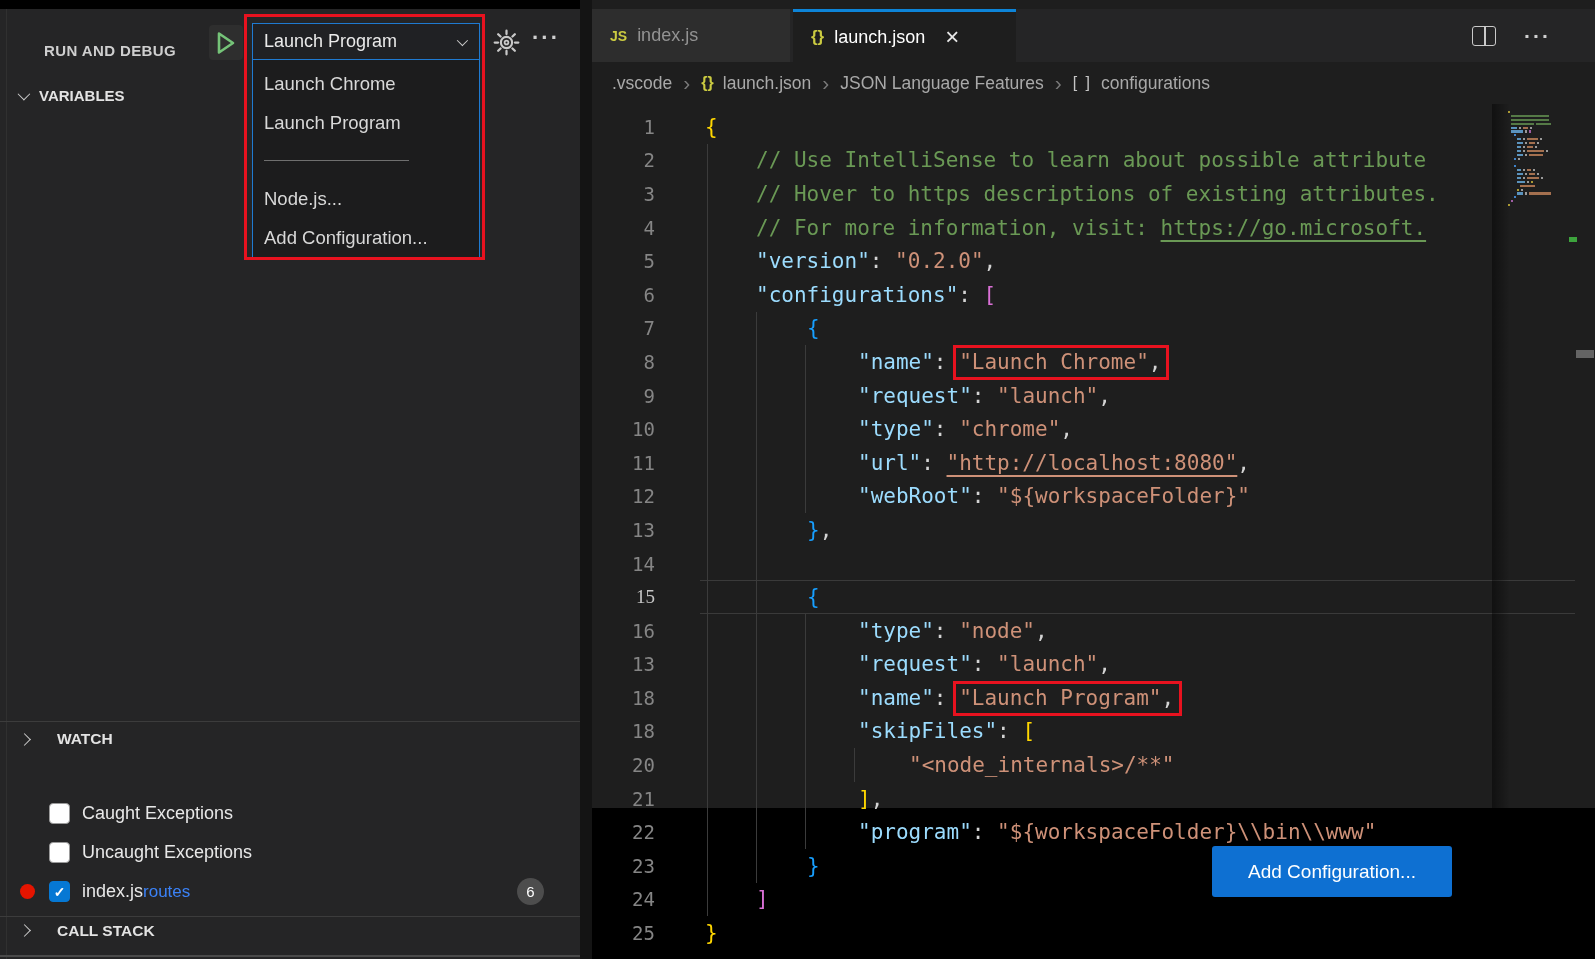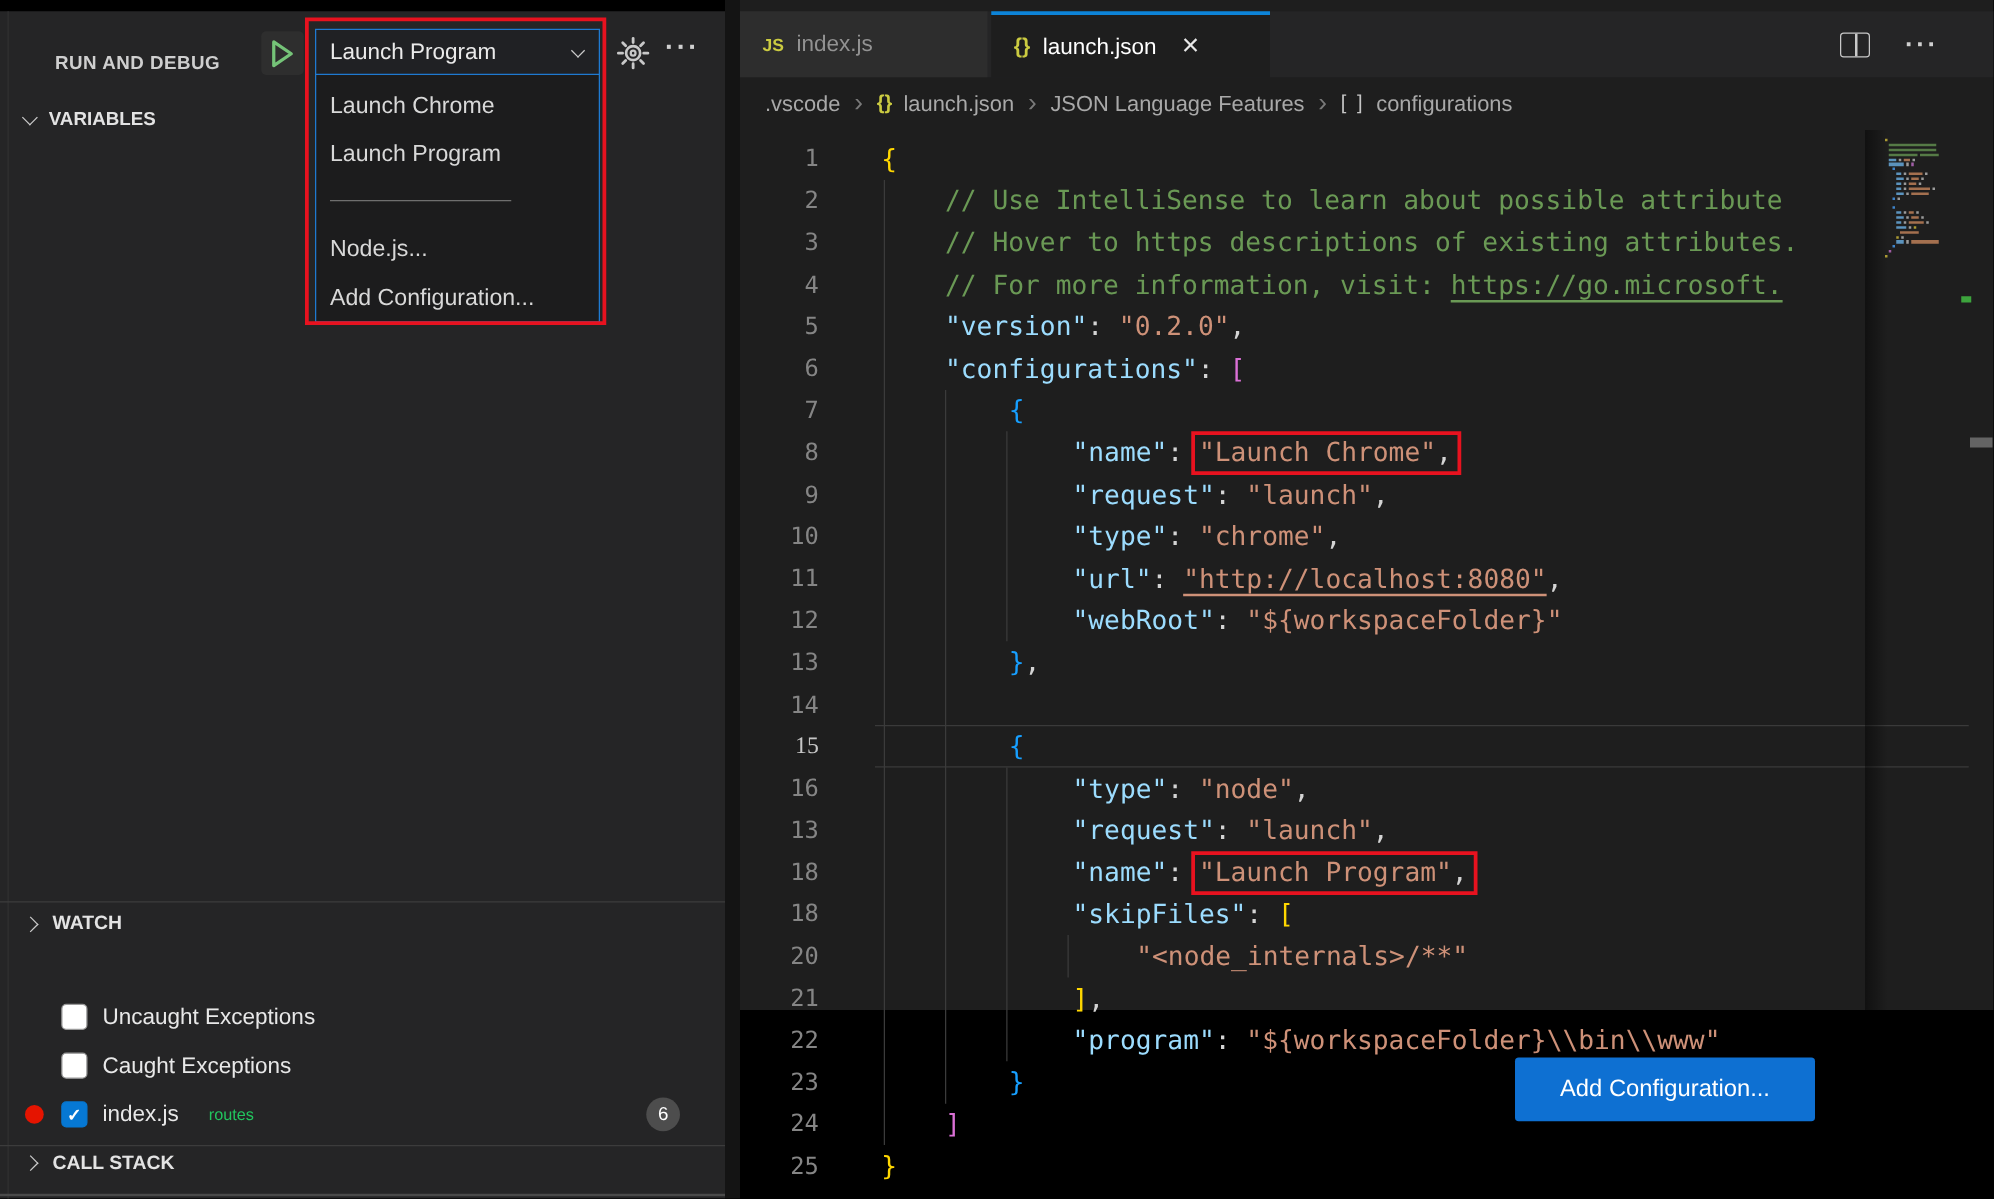--- a/index.html
+++ b/index.html
@@ -26,34 +26,34 @@
 
   
   .dd-select { position:absolute; left:252px; top:14px; width:228px; height:37px; background:#202124; border:1.5px solid #1f7ad1; color:#eaeaea; font-size:18px; display:flex; align-items:center; justify-content:space-between; padding:0 14px 0 11px; z-index:6; cursor:pointer; }
   .dd-select .chev { width:8px; height:8px; }
   .dd-menu { position:absolute; left:252px; top:51px; width:228px; height:198px; background:#1c1c1d; border:1.5px solid #1f7ad1; border-top:none; z-index:6; padding-top:4px; }
   .dd-item { height:39px; line-height:39px; padding-left:11px; font-size:18.5px; color:#d8d8d8; cursor:pointer; }
   .dd-sep { height:1px; width:145px; background:#6f6f6f; margin:18px 0 18px 11px; }
   .annbox { position:absolute; left:244px; top:5px; width:241px; height:246px; border:3px solid #e8121f; z-index:8; pointer-events:none; }
 
   
-  .sec-row { position:absolute; left:0; width:100%; display:flex; align-items:center; gap:13px; padding-left:20px; font-size:15.5px; font-weight:bold; color:#e3e3e3; border-top:1px solid #3c3c3c; cursor:pointer; }
+  .sec-row { position:absolute; left:0; width:100%; display:flex; align-items:center; gap:28px; padding-left:20px; font-size:15.5px; font-weight:bold; color:#e3e3e3; border-top:1px solid #3c3c3c; cursor:pointer; }
   .sec-watch { top:712px; height:35px; }
   .sec-bph   { top:747px; height:36px; }
   .sec-cs    { top:907px; height:28px; }
   .sb-bottom-line { position:absolute; left:0; top:946px; width:100%; height:2px; background:#4a4a4a; }
 
   #bp-rows { position:absolute; left:0; top:785px; width:100%; }
   .bp-row { height:39px; display:flex; align-items:center; padding:0 20px; }
   .bp-dot { width:15px; height:15px; border-radius:50%; background:#e51400; margin-right:14px; flex:0 0 auto; }
   .bp-dot.hidden { visibility:hidden; }
   .cb { width:21px; height:21px; border-radius:4px; background:#ffffff; border:1.5px solid #9a9a9a; margin-right:12px; flex:0 0 auto; display:flex; align-items:center; justify-content:center; font-size:14px; font-weight:bold; color:#fff; cursor:pointer; }
   .cb.checked { background:#0678d4; border-color:#0678d4; }
   .bp-label { font-size:18px; color:#e8e8e8; }
-  .bp-detail { font-size:13px; color:#22c55e; margin-left:24px; }
+  .bp-detail { font-size:17px; color:#3b82f6; }
   .badge { margin-left:auto; margin-right:16px; min-width:27px; height:27px; border-radius:50%; background:#4d4d4d; color:#fff; font-size:15px; display:flex; align-items:center; justify-content:center; }
 
   
   .sash { position:absolute; left:580px; top:0; width:12px; height:959px; background:#141414; }
 
   
   .main { position:absolute; left:592px; top:0; width:1003px; height:808px; background:#1e1e1e; }
   .tabbar { position:absolute; left:0; top:9px; width:100%; height:53px; background:#252526; display:flex; }
   .tab { height:53px; display:flex; align-items:center; padding:0 18px; gap:10px; font-size:18px; cursor:pointer; }
   .tab.inactive { width:198px; background:#2d2d2d; color:#929292; margin-right:3px; }
@@ -151,26 +151,26 @@
     <div class="annbox"></div>
 
     <div class="sec-row sec-watch">
       <span class="chev right"></span>
       <span>WATCH</span>
     </div>
     <div id="bp-rows">
         <div class="bp-row">
           <div class="bp-dot hidden"></div>
           <div class="cb"></div>
-          <div class="bp-label" style="display: inline;">Uncaught Exceptions</div>
+          <div class="bp-label" style="display: inline;">Caught Exceptions</div>
         </div>
         <div class="bp-row">
           <div class="bp-dot hidden"></div>
           <div class="cb"></div>
-          <div class="bp-label" style="display: inline;">Caught Exceptions</div>
+          <div class="bp-label" style="display: inline;">Uncaught Exceptions</div>
         </div>
         <div class="bp-row">
           <div class="bp-dot"></div>
           <div class="cb checked">✓</div>
           <div class="bp-label" style="display: inline;">index.js</div>
           <div class="bp-detail">routes</div>
           <div class="badge">6</div>
         </div>
       </div>
     <div class="sec-row sec-cs">

